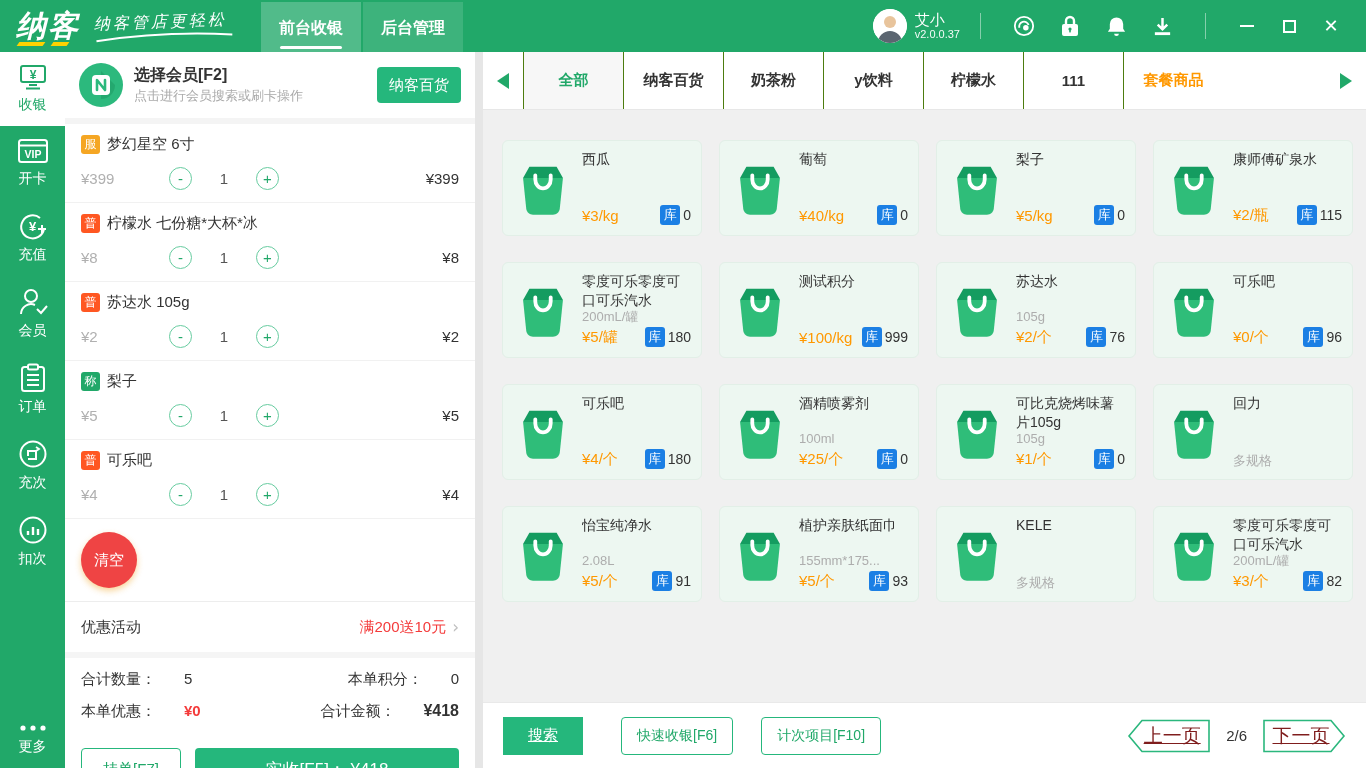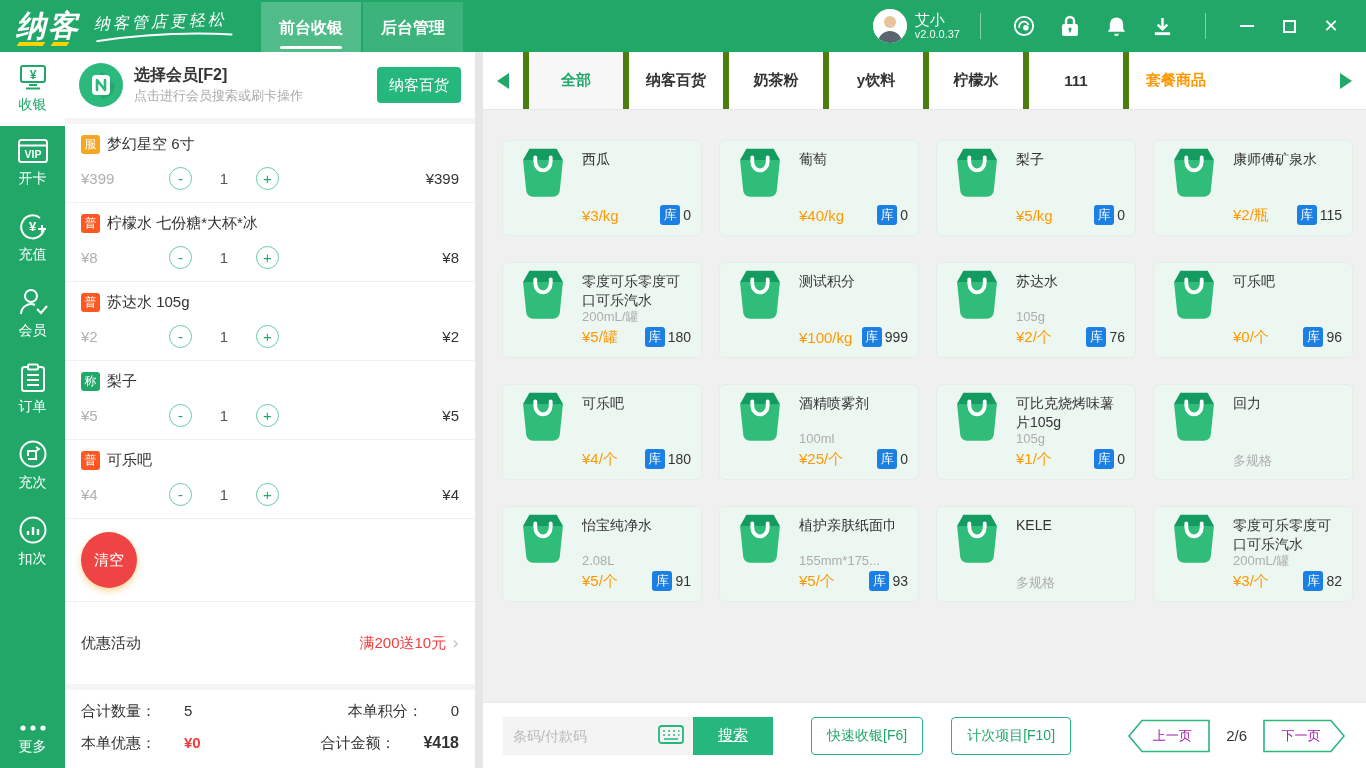--- a/index.html
+++ b/index.html
@@ -53,46 +53,46 @@
   .badge-green { background:#21a869; }
   .ci-name { font-size:15px; color:#333; }
   .ci-ctrl-row { display:flex; align-items:center; margin-top:13px; }
   .ci-price { color:#b0b0b0; font-size:15px; width:88px; }
   .qty-btn { width:23px; height:23px; border-radius:50%; border:1px solid #67ccA0; background:#fff; color:#21a869; font-size:15px; line-height:1; display:flex; align-items:center; justify-content:center; cursor:pointer; }
   .ci-qty { width:64px; text-align:center; font-size:15px; color:#555; }
   .ci-total { margin-left:auto; font-size:15px; color:#333; }
   .clear-wrap { padding:13px 16px; }
   .clear-btn { width:56px; height:56px; border-radius:50%; background:#ef4444; border:none; color:#fff; font-size:15px; cursor:pointer; box-shadow:0 3px 6px rgba(240,161,31,.45); }
   .cart-bottom { margin-top:auto; }
-  .promo-row { border-top:1px solid #ededed; padding:31px 16px; display:flex; align-items:center; cursor:pointer; }
+  .promo-row { border-top:1px solid #ededed; padding:15px 16px; display:flex; align-items:center; cursor:pointer; }
   .promo-label { font-size:15px; color:#333; }
   .promo-value { margin-left:auto; color:#f43b3b; font-size:15px; }
   .promo-chevron { color:#c0c0c0; font-size:17px; margin-left:6px; font-family:"DejaVu Sans",sans-serif; }
   .summary { border-top:6px solid #f5f5f5; padding:12px 16px 6px; font-size:15px; }
   .sum-row { display:flex; margin-bottom:13px; }
   .sum-cell { display:flex; align-items:baseline;gap:24px; }
   .sum-cell.right { margin-left:auto; }
   .sum-label { color:#333; }
   .sum-value { color:#333; margin-left:4px; }
   .sum-value.red { color:#f43b3b; font-weight:bold; }
   .sum-value.big { font-weight:bold; font-size:16px; }
   .cart-footer { display:flex; gap:14px; padding:8px 16px 16px; }
   .hold-btn { width:100px; height:43px; border:1px solid #25b77c; color:#21a869; background:#fff; border-radius:4px; font-size:15px; cursor:pointer; }
   .pay-btn { flex:1; height:43px; background:#25b77c; border:none; color:#fff; border-radius:4px; font-size:17px; cursor:pointer; }
 
   
   .catalog { position:absolute; left:483px; top:52px; right:0; bottom:0; background:#f0f0f0; display:flex; flex-direction:column; }
   .cats { height:58px; background:#fff; display:flex; align-items:stretch; border-bottom:1px solid #e7e7e7; flex:none; }
   .cat-arrow { width:40px; display:flex; align-items:center; justify-content:center; cursor:pointer; }
-  .cat { width:100px; display:flex; align-items:center; justify-content:center; font-size:15px; font-weight:bold; color:#333; border-left:6px solid #4d7c0f; cursor:pointer; }
+  .cat { width:100px; display:flex; align-items:center; justify-content:center; font-size:15px; font-weight:bold; color:#333; border-left:1px solid #4d7c0f; cursor:pointer; }
   .cat:last-of-type { border-right:1px solid #f0f0f0; }
   .cat.active { color:#21a869; background:#f7f7f7; }
   .cat.highlight { color:#ff9800; }
   .grid { flex:1; padding:30px 0 0 19px; display:grid; grid-template-columns:repeat(4,200px); grid-auto-rows:96px; gap:26px 17px; align-content:start; }
-  .card { background:#edf7f1; border:1px solid #e2efe7; border-radius:6px; display:flex; align-items:flex-start; padding:0 10px 0 11px; gap:10px; cursor:pointer; }
+  .card { background:#edf7f1; border:1px solid #e2efe7; border-radius:6px; display:flex; align-items:center; padding:0 10px 0 11px; gap:10px; cursor:pointer; }
   .card-icon { flex:none; }
   .card-body { flex:1; height:100%; display:flex; flex-direction:column; padding:9px 0 9px; min-width:0; }
   .card-name { font-size:14px; color:#333; line-height:19px; max-height:38px; overflow:hidden; }
   .card-bottom { margin-top:auto; }
   .card-spec { font-size:13px; color:#adadad; line-height:18px; white-space:nowrap; overflow:hidden; }
   .card-price-row { display:flex; align-items:center; height:22px; }
   .card-price { color:#ff9800; font-size:15px; }
   .card-stock { margin-left:auto; display:flex; align-items:center; gap:3px; }
   .stock-badge { width:20px; height:20px; background:#1b7fe4; border-radius:3px; color:#fff; font-size:13px; display:flex; align-items:center; justify-content:center; }
   .stock-count { color:#333; font-size:14px; }
@@ -103,21 +103,21 @@
   .search-input { flex:1; min-width:0; border:none; outline:none; background:transparent; font-size:14px; color:#333; font-family:inherit; }
   .search-input::placeholder { color:#b8b8b8; }
   .kbd-icon { flex:none; margin-left:4px; cursor:pointer; }
   .search-btn { width:80px; height:38px; background:#25b77c; border:none; color:#fff; font-size:15px; cursor:pointer;text-decoration:underline; }
   .outline-btn { height:38px; padding:0 15px; background:#fff; border:1px solid #25b77c; border-radius:4px; color:#21a869; font-size:14px; cursor:pointer; }
   .quick-btn { margin-left:38px; }
   .count-btn { margin-left:28px; }
   .pager { margin-left:auto; display:flex; align-items:center; gap:15px; }
   .pent-btn { position:relative; width:84px; height:36px; cursor:pointer; }
   .pent-btn svg { position:absolute; inset:0; }
-  .pent-btn span { position:absolute; inset:0; display:flex; align-items:center; justify-content:center; color:#a21caf; font-size:13px; padding-left:6px; }
+  .pent-btn span { position:absolute; inset:0; display:flex; align-items:center; justify-content:center; color:#7f1d1d; font-size:19px; padding-left:6px;text-decoration:underline; }
   .pent-btn.next span { padding-left:0; padding-right:6px; }
   .page-ind { font-size:15px; color:#333; }
 </style>
 </head>
 <body>
 
 <div class="header">
   <div class="logo"><i></i><u></u><span>纳客</span></div>
   <div class="tagline">
     <span>纳客管店更轻松</span>
@@ -722,29 +722,20 @@
             <span class="stock-badge">库</span>
             <span class="stock-count">82</span>
           </span>
         </div>
       </div>
     </div>
   </div>
 </div>
 
   <div class="cat-footer">
-    <div class="search-wrap">
-      <input class="search-input" placeholder="条码/付款码" style="">
-      <span class="kbd-icon">
-        <svg width="26" height="19" viewBox="0 0 26 19">
-            <rect x="1" y="1" width="24" height="17" rx="2.5" stroke="#25b77c" stroke-width="1.8" fill="none"></rect>
-            <path d="M5,6 h2 M10,6 h2 M15,6 h2 M20,6 h1.5 M5,10 h2 M10,10 h2 M15,10 h2 M20,10 h1.5 M6,14 h14" stroke="#25b77c" stroke-width="1.6"></path>
-          </svg>
-      </span>
-    </div>
     <button class="search-btn">搜索</button>
     <button class="outline-btn quick-btn">快速收银[F6]</button>
     <button class="outline-btn count-btn">计次项目[F10]</button>
     <div class="pager">
       <div class="pent-btn prev">
         <svg viewBox="0 0 84 36">
             <polygon points="2,18 15,2.5 82,2.5 82,33.5 15,33.5" fill="#fff" stroke="#2bb77d" stroke-width="1.6"></polygon>
           </svg>
         <span>上一页</span>
       </div>

